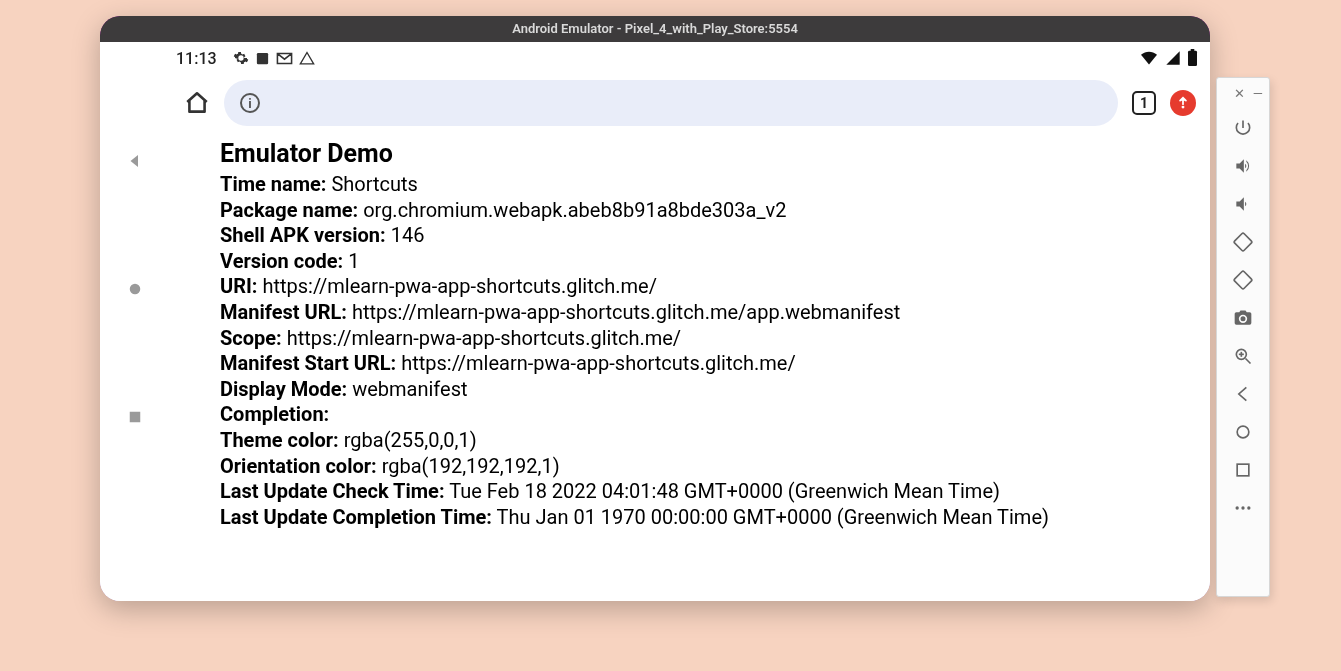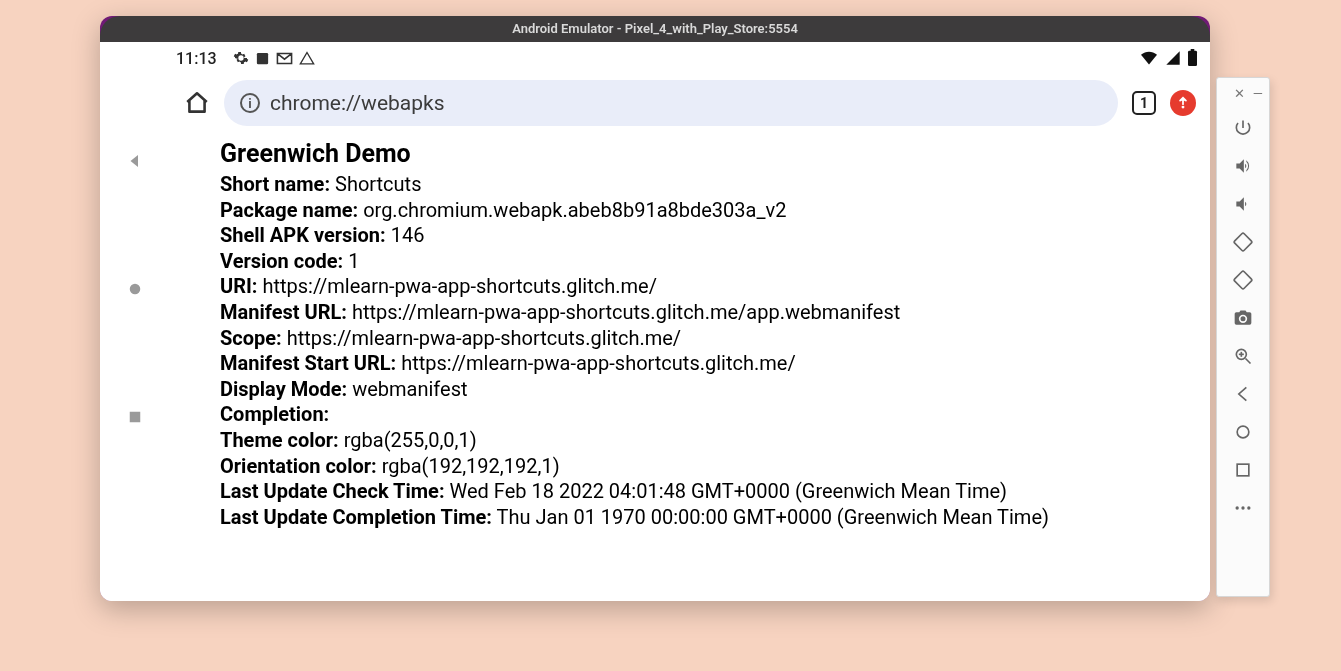--- a/index.html
+++ b/index.html
@@ -11,21 +11,21 @@
     position: relative;
     overflow: hidden;
   }
   .emulator-window {
     position: absolute;
     left: 100px;
     top: 16px;
     width: 1110px;
     height: 585px;
     background: #701a75;
-    border-radius: 12px;
+    border-radius: 20px;
     box-shadow: 0 8px 28px rgba(0,0,0,0.25);
     overflow: hidden;
     display: flex;
     flex-direction: column;
   }
   .titlebar {
     background: #3d3b3c;
     color: #d9d9d9;
     height: 26px;
     line-height: 26px;
@@ -221,47 +221,46 @@
       </div>
 
       <div class="chrome-bar">
         <span class="home-icon">
           <svg width="26" height="26" viewBox="0 0 24 24">
               <path fill="none" stroke="#333" stroke-width="2.4" stroke-linejoin="round" d="M3 11 L12 3 L21 11 M5 10v10h14V10"></path>
             </svg>
         </span>
         <div class="omnibox">
           <span class="info-icon">i</span>
-          <span>chrome://webapks</span>
         </div>
         <span class="tab-count">1</span>
         <span class="menu-dot">
           <svg width="14" height="14" viewBox="0 0 24 24">
               <path fill="#fff" d="M12 3 L12 14 M7 8 L12 3 L17 8" stroke="#fff" stroke-width="3" stroke-linecap="round"></path>
               <circle cx="12" cy="19" r="2.5" fill="#fff"></circle>
             </svg>
         </span>
       </div>
 
       <div class="page">
-        <h2>Greenwich Demo</h2>
+        <h2>Emulator Demo</h2>
         <div id="rows">
-            <div class="kv"><b>Short name:</b> <span>Shortcuts</span></div>
+            <div class="kv"><b>Time name:</b> <span>Shortcuts</span></div>
             <div class="kv"><b>Package name:</b> <span>org.chromium.webapk.abeb8b91a8bde303a_v2</span></div>
             <div class="kv"><b>Shell APK version:</b> <span>146</span></div>
             <div class="kv"><b>Version code:</b> <span>1</span></div>
             <div class="kv"><b>URI:</b> <span>https://mlearn-pwa-app-shortcuts.glitch.me/</span></div>
             <div class="kv"><b>Manifest URL:</b> <span>https://mlearn-pwa-app-shortcuts.glitch.me/app.webmanifest</span></div>
             <div class="kv"><b>Scope:</b> <span>https://mlearn-pwa-app-shortcuts.glitch.me/</span></div>
             <div class="kv"><b>Manifest Start URL:</b> <span>https://mlearn-pwa-app-shortcuts.glitch.me/</span></div>
             <div class="kv"><b>Display Mode:</b> <span>webmanifest</span></div>
             <div class="kv"><b>Completion:</b> <span></span></div>
             <div class="kv"><b>Theme color:</b> <span>rgba(255,0,0,1)</span></div>
             <div class="kv"><b>Orientation color:</b> <span>rgba(192,192,192,1)</span></div>
-            <div class="kv"><b>Last Update Check Time:</b> <span>Wed Feb 18 2022 04:01:48 GMT+0000 (Greenwich Mean Time)</span></div>
+            <div class="kv"><b>Last Update Check Time:</b> <span>Tue Feb 18 2022 04:01:48 GMT+0000 (Greenwich Mean Time)</span></div>
             <div class="kv"><b>Last Update Completion Time:</b> <span>Thu Jan 01 1970 00:00:00 GMT+0000 (Greenwich Mean Time)</span></div>
           </div>
       </div>
     </div>
   </div>
 </div>
 
 <div class="toolbar">
   <div class="topbtns">
     <span style="cursor:pointer">✕</span>

